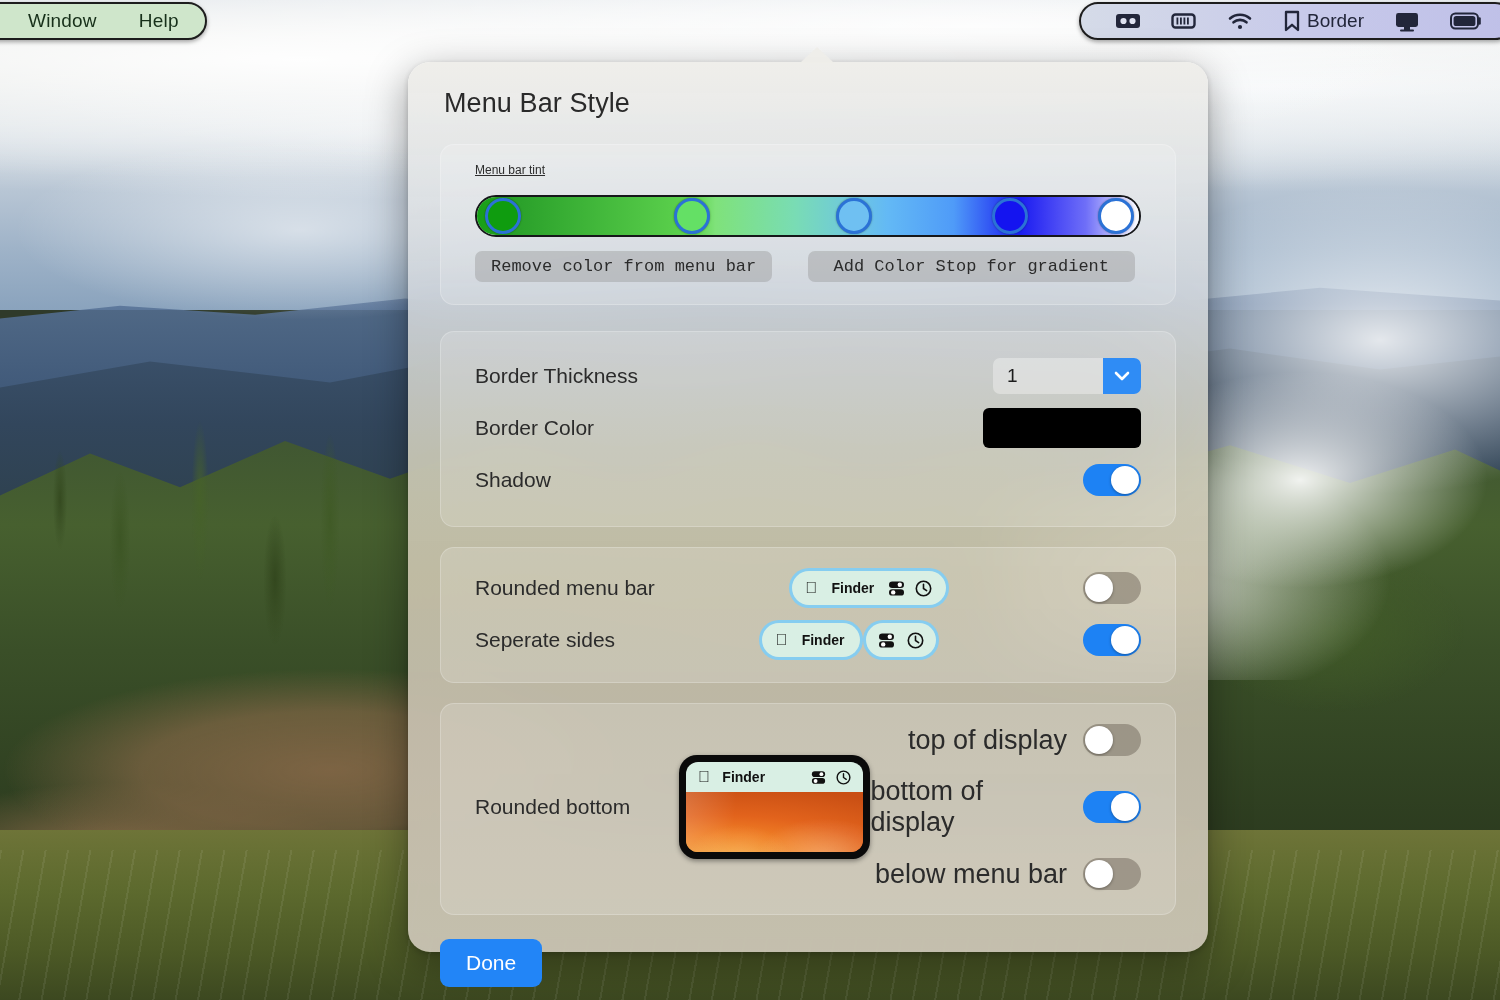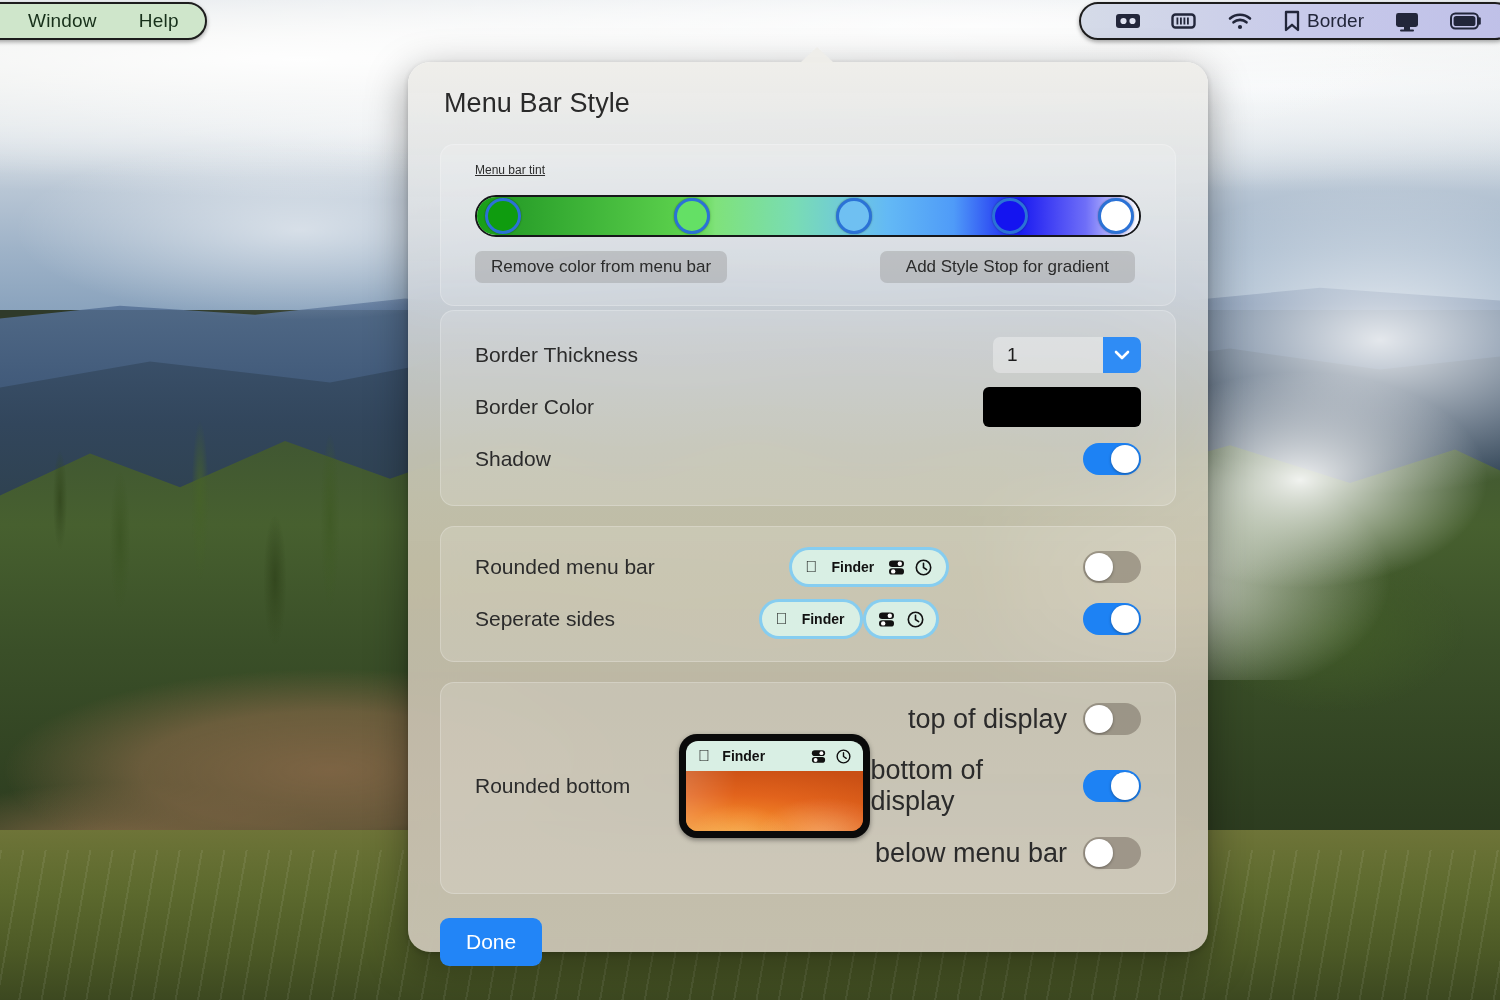--- a/index.html
+++ b/index.html
@@ -204,26 +204,26 @@
   .tint-btn-row {
     display: flex; align-items: center; justify-content: space-between;
     margin-top: 14px;
   }
   .mini-btn {
     font-size: 17px; color: #2b2b2b;
     background: rgba(150,150,150,.42);
     border: none;
     border-radius: 7px;
     padding: 6px 16px;
-    font-family: Liberation Sans, sans-serif;
+    font-family: Liberation Mono, monospace;
   }
   #btn-add-stop { margin-right: 6px; padding: 6px 26px; }
 
   
-  #card-border { margin-top: 4px; padding: 18px 34px 20px 34px; }
+  #card-border { margin-top: 26px; padding: 18px 34px 20px 34px; }
   .row {
     display: flex; align-items: center; justify-content: space-between;
     height: 52px;
   }
   .row-label { font-size: 21px; color: #2b2b2b; }
 
   .stepper {
     display: flex; align-items: center;
     width: 148px; height: 36px;
     background: rgba(255,255,255,.34);
@@ -431,21 +431,21 @@
         <div id="grad-track" style="background: linear-gradient(90deg, rgb(23, 160, 23) 0%, rgb(42, 160, 42) 6%, rgb(95, 212, 79) 33%, rgb(127, 226, 122) 36%, rgb(121, 220, 180) 48%, rgb(110, 199, 224) 57%, rgb(99, 185, 245) 62%, rgb(79, 155, 248) 72%, rgb(26, 30, 240) 82%, rgb(43, 43, 242) 84%, rgb(111, 111, 248) 92%, rgb(255, 255, 255) 100%);"></div>
       <span class="stop" style="left: 4%; background: rgb(15, 156, 15);"></span>
           <span class="stop" style="left: 32.5%; background: rgb(100, 224, 101);"></span>
           <span class="stop" style="left: 57%; background: rgb(111, 192, 242);"></span>
           <span class="stop" style="left: 80.5%; background: rgb(20, 20, 240);"></span>
           <span class="stop" style="left: 96.5%; background: rgb(255, 255, 255);"></span>
         </div>
 
       <div class="tint-btn-row">
         <button class="mini-btn" id="btn-remove-color">Remove color from menu bar</button>
-        <button class="mini-btn" id="btn-add-stop">Add Style Stop for gradient</button>
+        <button class="mini-btn" id="btn-add-stop">Add Color Stop for gradient</button>
       </div>
     </div>
 
     <div class="card" id="card-border">
       <div class="row">
         <span class="row-label">Border Thickness</span>
         <span class="stepper">
           <span class="val">1</span>
           <span class="chev">
             <svg width="16" height="10" viewBox="0 0 16 10">

